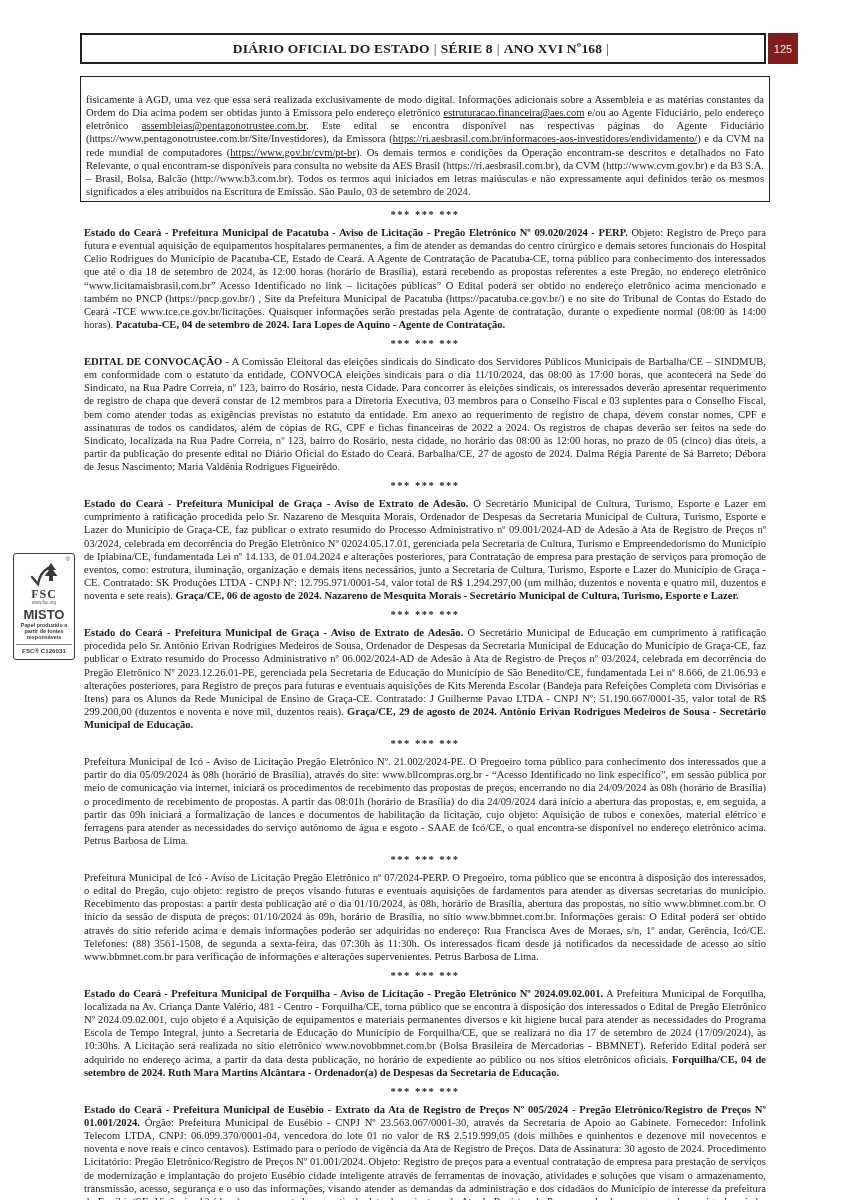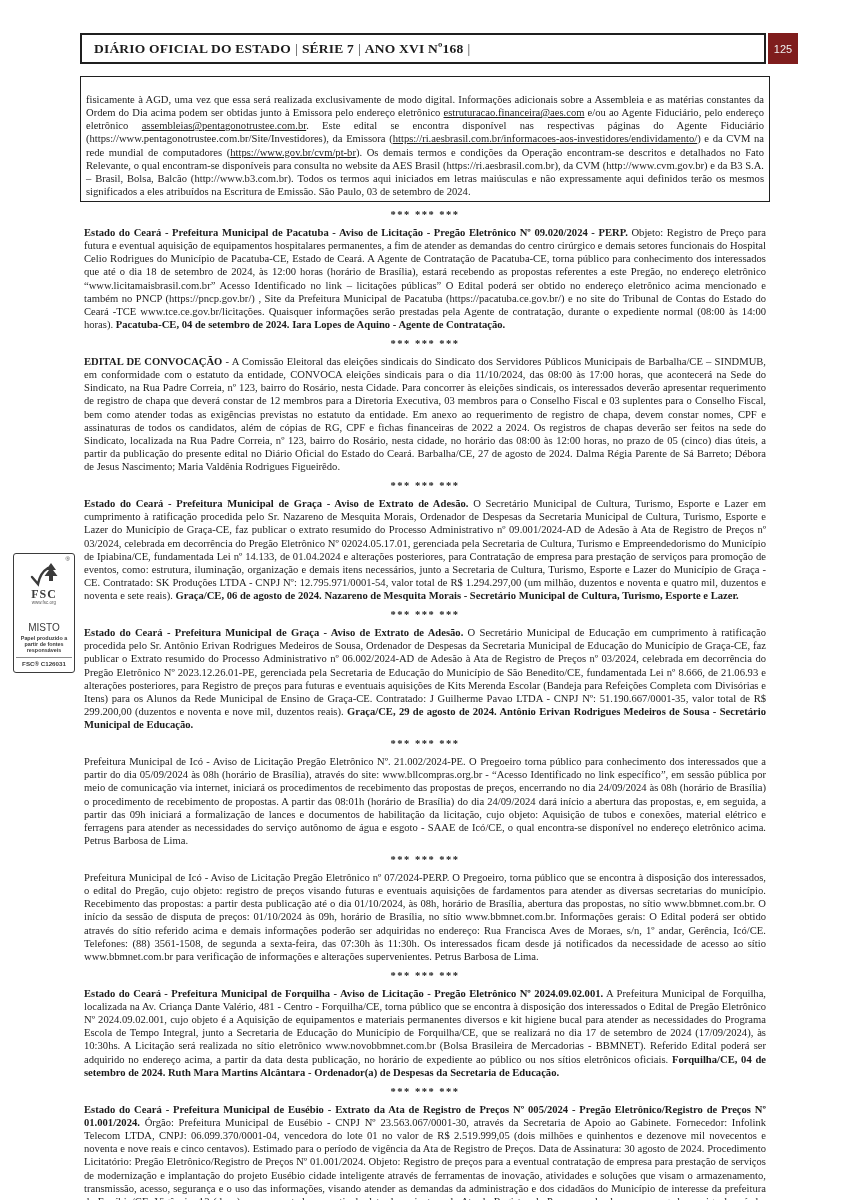--- a/index.html
+++ b/index.html
@@ -1,49 +1,49 @@
 <!DOCTYPE html>
 <html lang="pt"><head>
 <meta charset="utf-8">
 <style>
   html,body{margin:0;padding:0;background:#ffffff;}
   body{width:848px;height:1200px;overflow:hidden;font-family:"Liberation Serif",serif;color:#1c1c1c;position:relative;}
   .page{position:absolute;inset:0;background:#fff;}
   
   .masthead{position:absolute;left:80px;top:33px;width:718px;height:31px;display:flex;align-items:stretch;}
-  .masthead-box{flex:1;border:2px solid #1f1f1f;display:flex;align-items:center;justify-content:flex-start;padding:0 12px;font-weight:bold;font-size:13.5px;letter-spacing:.2px;white-space:nowrap;}
+  .masthead-box{flex:1;border:2px solid #1f1f1f;display:flex;align-items:center;justify-content:center;padding:0 12px;font-weight:bold;font-size:13.5px;letter-spacing:.2px;white-space:nowrap;}
   .masthead-box .div{font-weight:normal;color:#3a3a3a;padding:0 4px;}
   .pagenum{width:30px;margin-left:2px;background:#7f1d1d;color:#efefef;display:flex;align-items:center;justify-content:center;font-family:Liberation Sans, sans-serif;font-size:11px;}
   
   .content{position:absolute;left:80px;top:76px;width:690px;font-size:10.6px;line-height:1.24;text-align:justify;}
   .top-box{border:1.5px solid #1f1f1f;padding:16px 5px 3px;}
   .sep{text-align:center;font-weight:bold;margin:6px 0 5px;letter-spacing:1.5px;font-size:10.5px;}
   p.section{margin:4px;}
   .r-b{font-weight:bold;}
   .r-u{text-decoration:underline;}
   
   .fsc{position:absolute;left:13px;top:553px;width:62px;border:1.3px solid #3b3b3b;border-radius:3px;padding:3px 2px 4px;text-align:center;font-family:"Liberation Sans",sans-serif;color:#3b3b3b;background:#fff;box-sizing:border-box;}
   .fsc .reg{display:block;text-align:right;font-size:6px;line-height:5px;padding-right:2px;}
   .fsc svg{display:block;margin:0 auto;}
   .fsc .acronym{font-family:"Liberation Serif",serif;font-weight:bold;font-size:12px;line-height:12px;letter-spacing:1px;}
   .fsc .site{font-size:4.5px;line-height:6px;color:#5a5a5a;}
-  .fsc .mix{font-weight:normal;font-size:10px;line-height:11px;margin-top:16px;}
+  .fsc .mix{font-weight:bold;font-size:13px;line-height:11px;margin-top:3px;}
   .fsc .desc{font-weight:bold;font-size:5.4px;line-height:6.2px;margin-top:2px;}
   .fsc .lic{font-weight:bold;font-size:6.2px;line-height:8px;margin-top:3px;border-top:1px solid #8a8a8a;padding-top:2px;}
 </style>
 </head>
 <body>
 
 <div class="page">
 
   <div class="masthead">
     <div class="masthead-box">
       <span>DIÁRIO OFICIAL DO ESTADO</span>
       <span class="div">|</span>
-      <span>SÉRIE 7</span>
+      <span>SÉRIE 8</span>
       <span class="div">|</span>
       <span>ANO XVI Nº168</span>
       <span class="div">|</span>
     </div>
     <div class="pagenum">125</div>
   </div>
 
   <div class="content">
 
     <div class="top-box"><span>fisicamente à AGD, uma vez que essa será realizada exclusivamente de modo digital. Informações adicionais sobre a Assembleia e as matérias constantes da Ordem do Dia acima podem ser obtidas junto à Emissora pelo endereço eletrônico </span><span class="r-u">estruturacao.financeira@aes.com</span><span> e/ou ao Agente Fiduciário, pelo endereço eletrônico </span><span class="r-u">assembleias@pentagonotrustee.com.br</span><span>. Este edital se encontra disponível nas respectivas páginas do Agente Fiduciário (https://www.pentagonotrustee.com.br/Site/Investidores), da Emissora (</span><span class="r-u">https://ri.aesbrasil.com.br/informacoes-aos-investidores/endividamento/</span><span>) e da CVM na rede mundial de computadores (</span><span class="r-u">https://www.gov.br/cvm/pt-br</span><span>). Os demais termos e condições da Operação encontram-se descritos e detalhados no Fato Relevante, o qual encontram-se disponíveis para consulta no website da AES Brasil (https://ri.aesbrasil.com.br), da CVM (http://www.cvm.gov.br) e da B3 S.A. – Brasil, Bolsa, Balcão (http://www.b3.com.br). Todos os termos aqui iniciados em letras maiúsculas e não expressamente aqui definidos terão os mesmos significados a eles atribuídos na Escritura de Emissão. São Paulo, 03 de setembro de 2024.</span></div>

